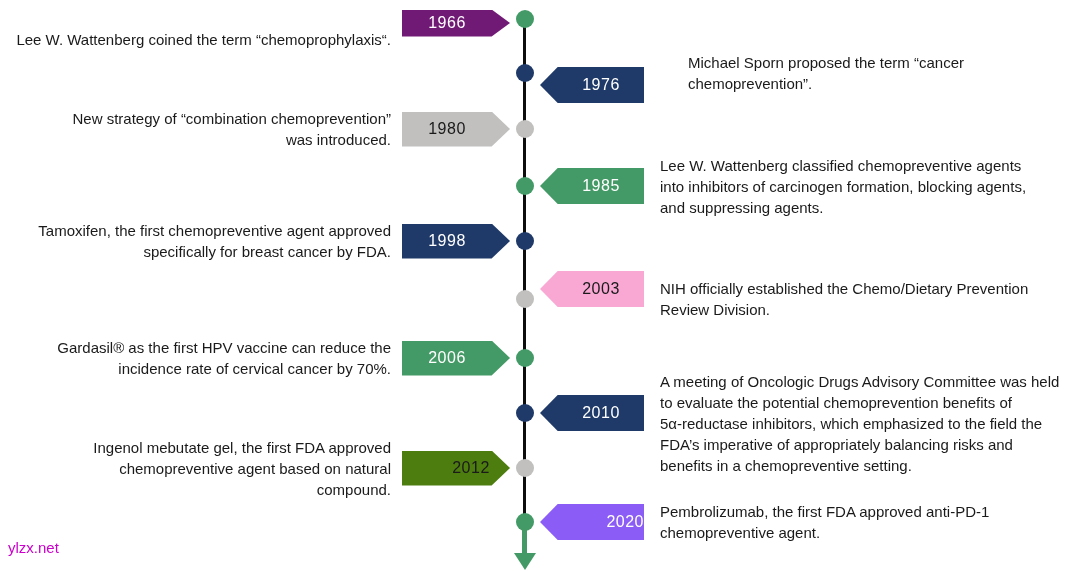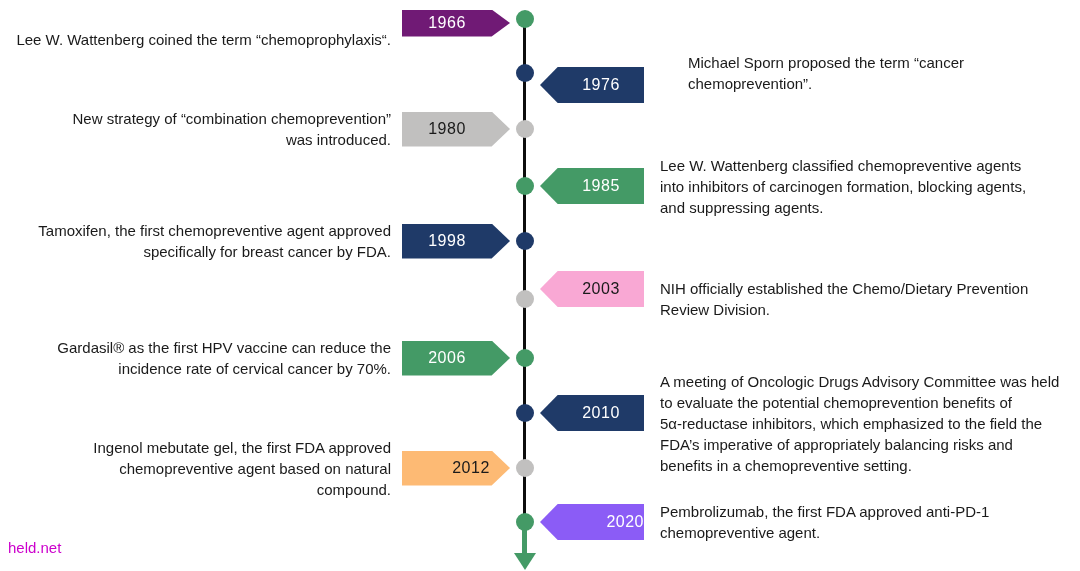--- a/index.html
+++ b/index.html
@@ -120,27 +120,27 @@
       <div class="dot" style="left: 515.5px; top: 404px; background: rgb(31, 58, 104);"></div>
       <div class="banner right" style="left: 540px; top: 395px; width: 104px; height: 36px; background: rgb(31, 58, 104); color: rgb(255, 255, 255);">
         <span>2010</span>
       </div>
       <div class="event-text right" style="left: 660px; top: 423px;">A meeting of Oncologic Drugs Advisory Committee was held
 to evaluate the potential chemoprevention benefits of
 5α-reductase inhibitors, which emphasized to the field the
 FDA’s imperative of appropriately balancing risks and
 benefits in a chemopreventive setting.</div>
       <div class="dot" style="left: 515.5px; top: 459px; background: rgb(193, 192, 191);"></div>
-      <div class="banner left" style="left: 402px; top: 450.5px; width: 108px; height: 35px; background: #fdba74; color: rgb(26, 26, 26); padding-left: 48px;">
+      <div class="banner left" style="left: 402px; top: 450.5px; width: 108px; height: 35px; background: #4d7c0f; color: rgb(26, 26, 26); padding-left: 48px;">
         <span>2012</span>
       </div>
       <div class="event-text left" style="right: 689px; top: 468px;">Ingenol mebutate gel, the first FDA approved
 chemopreventive agent based on natural
 compound.</div>
       <div class="dot" style="left: 515.5px; top: 513px; background: rgb(68, 154, 102);"></div>
       <div class="banner right" style="left: 540px; top: 504px; width: 104px; height: 36px; background: #8b5cf6; color: rgb(255, 255, 255); justify-content: flex-end;">
         <span>2020</span>
       </div>
       <div class="event-text right" style="left: 660px; top: 522px;">Pembrolizumab, the first FDA approved anti-PD-1
 chemopreventive agent.</div>
     </div>
-  <div class="watermark" style="color: rgb(204, 0, 204);">held.net</div>
+  <div class="watermark" style="color: rgb(204, 0, 204);">ylzx.net</div>
 </div>
 
 </body></html>

